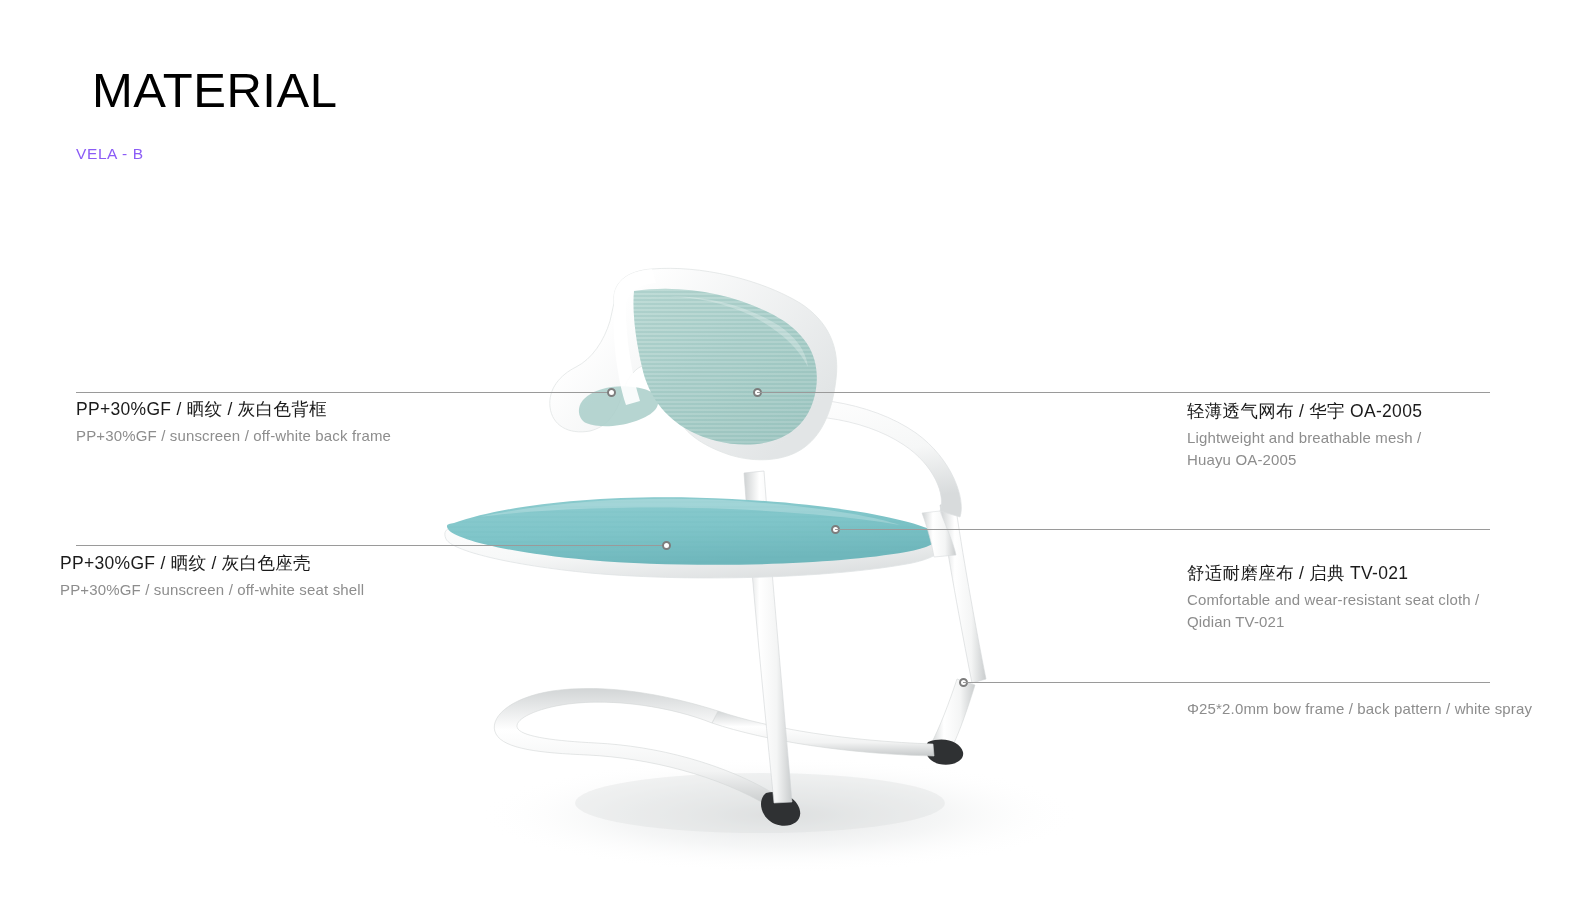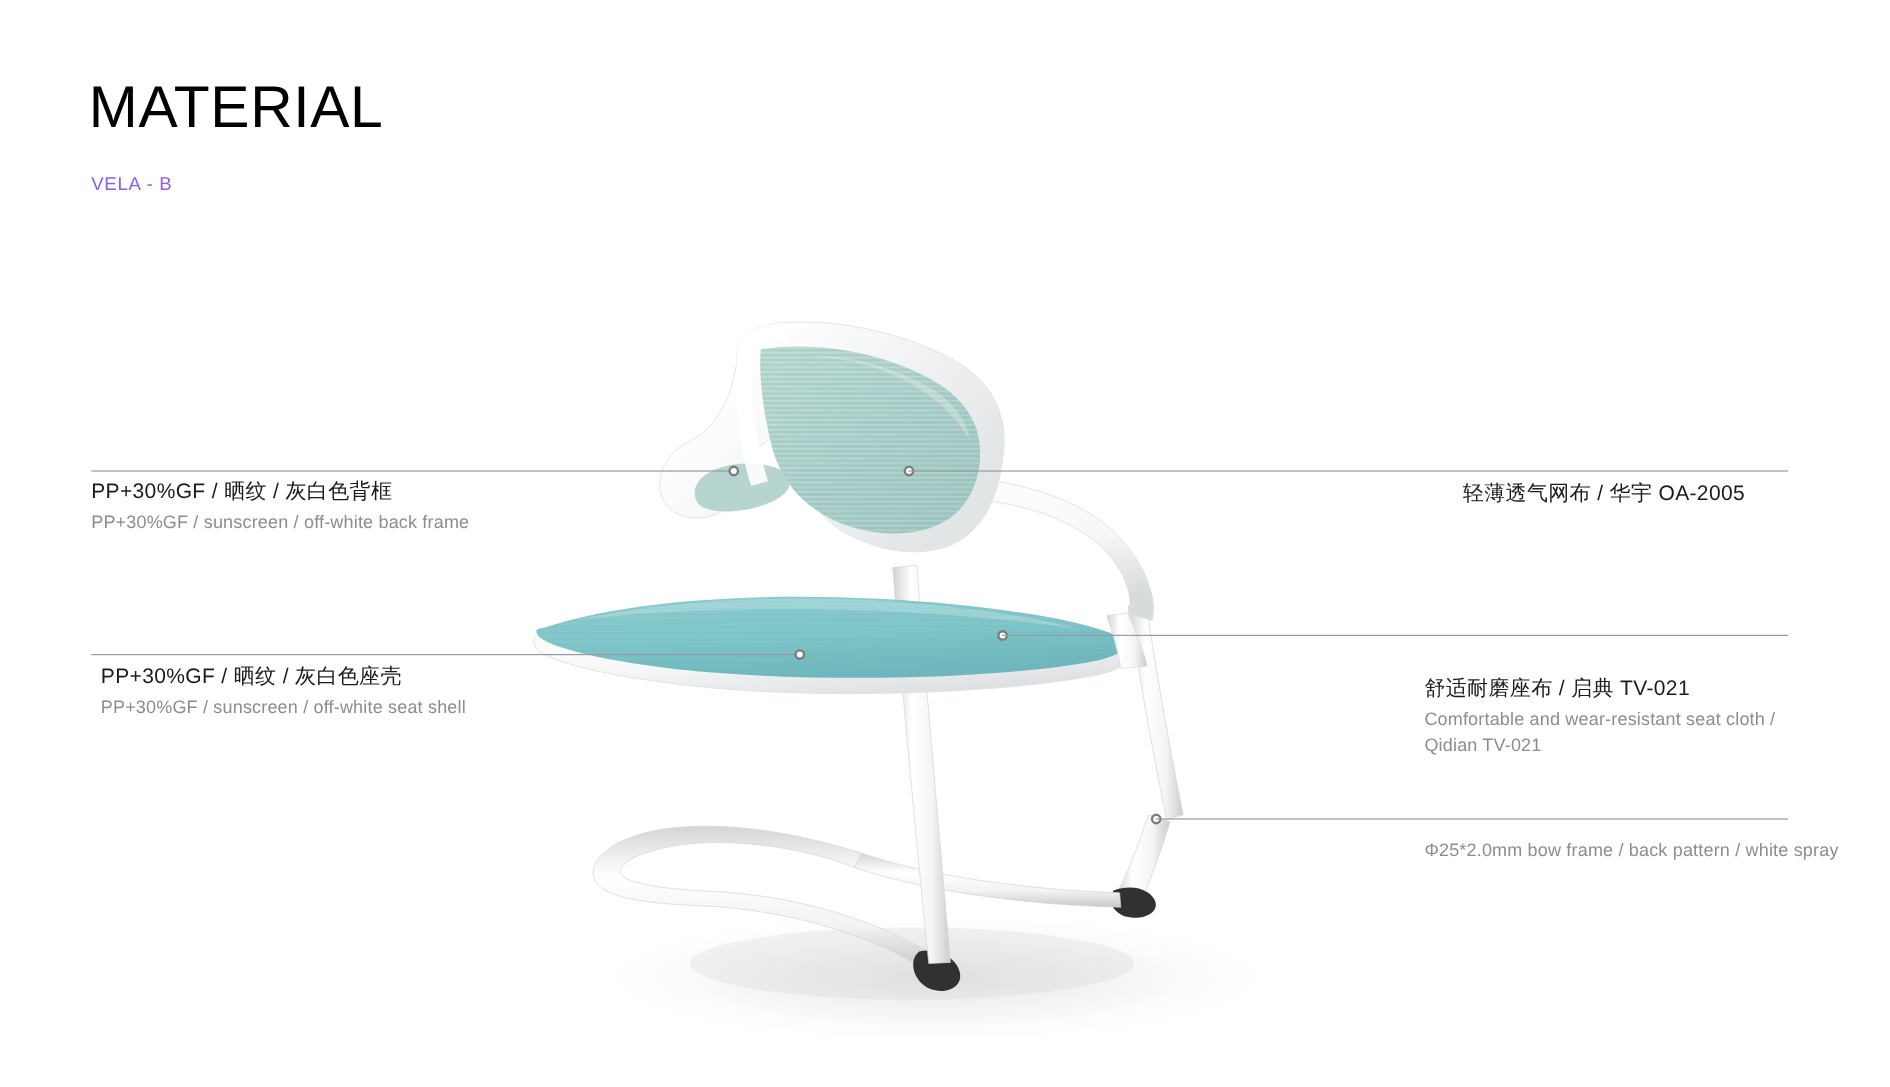--- a/index.html
+++ b/index.html
@@ -15,21 +15,21 @@
     position: relative;
     width: 1575px;
     height: 906px;
     background: #ffffff;
     overflow: hidden;
   }
 
   
   #page-title {
     position: absolute;
-    left: 74px;
+    left: 92px;
     top: 66px;
     font-size: 49px;
     font-weight: 400;
     letter-spacing: 0.5px;
     color: #000000;
     line-height: 1;
     white-space: nowrap;
   }
   #page-subtitle {
     position: absolute;
@@ -231,29 +231,33 @@
   <div class="leader-dot" style="left:959px; top:678px;"></div>
   <div class="leader-line" style="left:963px; top:682px; width:527px;"></div>
 
   <div class="callout" style="left:76px; top:399px;">
     <p class="cn">PP+30%GF / 晒纹 / 灰白色背框</p>
     <p class="en">
       <span>PP+30%GF / sunscreen / off-white back frame</span>
     </p>
   </div>
 
-  <div class="callout" style="left:84px; top:553px;">
+  <div class="callout" style="left:60px; top:553px;">
     <p class="cn">PP+30%GF / 晒纹 / 灰白色座壳</p>
     <p class="en">
       <span>PP+30%GF / sunscreen / off-white seat shell</span>
     </p>
   </div>
 
-  <div class="callout" style="left:1187px; top:401px;margin-left:32px;">
+  <div class="callout" style="left:1187px; top:401px;">
     <p class="cn">轻薄透气网布 / 华宇 OA-2005</p>
+    <p class="en">
+      <span>Lightweight and breathable mesh /</span>
+      <span>Huayu OA-2005</span>
+    </p>
   </div>
 
   <div class="callout" style="left:1187px; top:539px;margin-top:24px;">
     <p class="cn">舒适耐磨座布 / 启典 TV-021</p>
     <p class="en">
       <span>Comfortable and wear-resistant seat cloth /</span>
       <span>Qidian TV-021</span>
     </p>
   </div>
 

